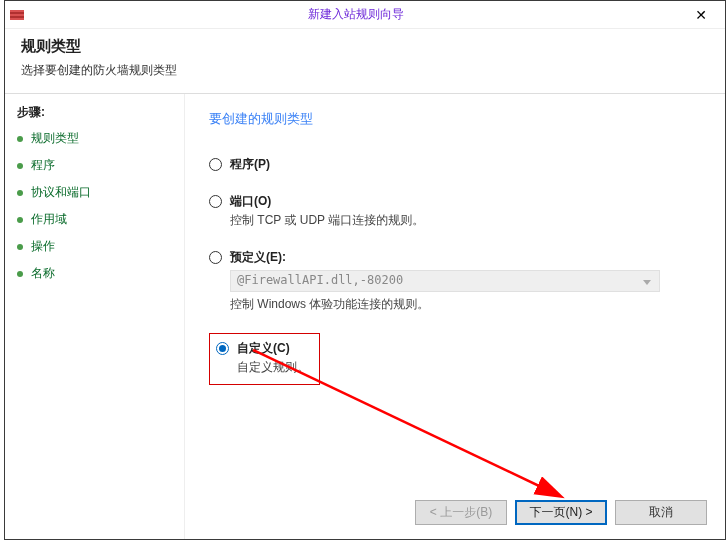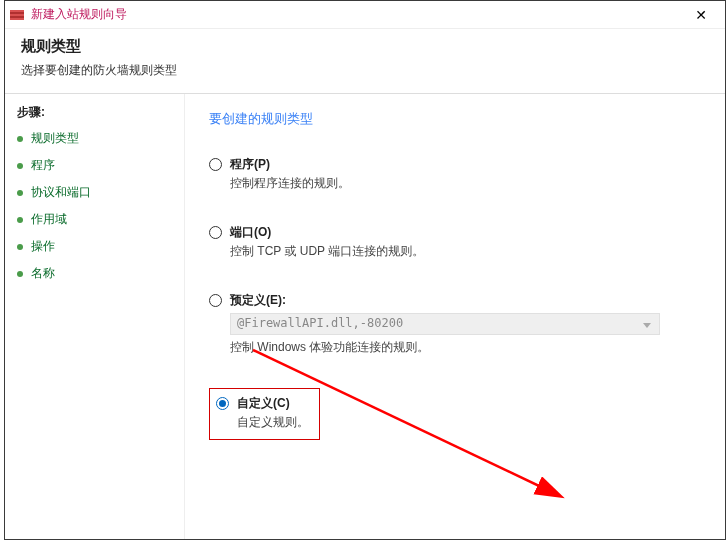--- a/index.html
+++ b/index.html
@@ -1,32 +1,32 @@
 <!DOCTYPE html>
 <html><head>
   <meta charset="utf-8">
   <style>
     * { margin: 0; padding: 0; box-sizing: border-box; font-family: "Microsoft YaHei", "Segoe UI", sans-serif; }
     body { width: 728px; height: 546px; background: #fff; overflow: hidden; position: relative; }
     .window { width: 722px; height: 540px; border: 1px solid #3a3a3a; background: #fff; position: absolute; left: 4px; top: 0; display: flex; flex-direction: column; }
     .titlebar { height: 28px; display: flex; align-items: center; padding: 0 4px; background: #fff; border-bottom: 1px solid #eee; }
     .titlebar-icon { width: 16px; height: 16px; margin-right: 6px; display: inline-flex; align-items: center; justify-content: center; }
-    .titlebar-text { font-size: 12px; flex: 1; color: #be185d; }
+    .titlebar-text { font-size: 12px; flex: 1; color: #6d28d9; text-align: center; }
     .close-btn { width: 40px; height: 28px; display: flex; align-items: center; justify-content: center; cursor: pointer; font-size: 14px; }
     .header { padding: 8px 16px 14px 16px; background: #fff; }
     .header-title { font-size: 15px; font-weight: bold; color: #222; margin-bottom: 6px; }
     .header-subtitle { font-size: 12px; color: #333; }
     .body { flex: 1; display: flex; border-top: 1px solid #ddd; }
     .sidebar { width: 180px; padding: 10px 12px; background: #fff; border-right: 1px solid #eee; }
     .steps-label { font-size: 12px; font-weight: bold; color: #222; margin-bottom: 4px; }
     .step-item { display: flex; align-items: center; padding: 5px 0; font-size: 12px; color: #0a6b2b; cursor: pointer; }
     .step-bullet { width: 6px; height: 6px; border-radius: 50%; background: #4a9c4a; margin-right: 8px; flex-shrink: 0; }
     .main { flex: 1; padding: 16px 24px 0 24px; display: flex; flex-direction: column; position: relative; }
     .main-heading { font-size: 13px; color: #3b82f6; margin-bottom: 28px; }
-    .radio-group { display: flex; flex-direction: column; gap: 32px; }
+    .radio-group { display: flex; flex-direction: column; gap: 20px; }
     .radio-row { display: flex; align-items: flex-start; }
     .radio-circle { width: 13px; height: 13px; border: 1px solid #333; border-radius: 50%; margin-right: 8px; margin-top: 2px; flex-shrink: 0; display: inline-flex; align-items: center; justify-content: center; background: #fff; }
     .radio-circle.checked { border-color: #0067c0; }
     .radio-circle.checked::after { content: ""; width: 7px; height: 7px; border-radius: 50%; background: #0067c0; }
     .radio-content { flex: 1; }
     .radio-label { font-size: 12px; font-weight: bold; color: #222; }
     .radio-desc { font-size: 12px; color: #444; margin-top: 2px; }
     .predef-dropdown { margin: 4px 0 4px 0; height: 22px; width: 430px; background: #efefef; border: 1px solid #e0e0e0; color: #888; font-size: 12px; font-family: Consolas, monospace; padding: 2px 6px; position: relative; }
     .predef-dropdown::after { content: ""; position: absolute; right: 8px; top: 9px; border-left: 4px solid transparent; border-right: 4px solid transparent; border-top: 5px solid #aaa; }
     .highlight-box { border: 1.5px solid #d40000; padding: 6px 10px 8px 6px; display: inline-block; }
@@ -89,21 +89,20 @@
 
     <div class="main">
       <div class="main-heading">要创建的规则类型</div>
 
       <div class="radio-group">
 
         <div class="radio-row">
           <span class="radio-circle"></span>
           <div class="radio-content">
             <div class="radio-label">程序(P)</div>
-            <div class="radio-desc">控制程序连接的规则。</div>
           </div>
         </div>
 
         <div class="radio-row">
           <span class="radio-circle"></span>
           <div class="radio-content">
             <div class="radio-label">端口(O)</div>
             <div class="radio-desc">控制 TCP 或 UDP 端口连接的规则。</div>
           </div>
         </div>
@@ -124,20 +123,25 @@
               <div class="radio-content">
                 <div class="radio-label">自定义(C)</div>
                 <div class="radio-desc">自定义规则。</div>
               </div>
             </div>
           </div>
         </div>
 
       </div>
 
+      <div class="footer">
+        <div class="btn disabled">&lt; 上一步(B)</div>
+        <div class="btn primary">下一页(N) &gt;</div>
+        <div class="btn">取消</div>
+      </div>
     </div>
   </div>
 </div>
 
 <svg class="arrow" width="360" height="180">
   <defs>
     <marker id="ah" markerWidth="12" markerHeight="12" refX="9" refY="4" orient="auto">
       <polygon points="0 0, 12 4, 0 8" fill="#ff0000"></polygon>
     </marker>
   </defs>

